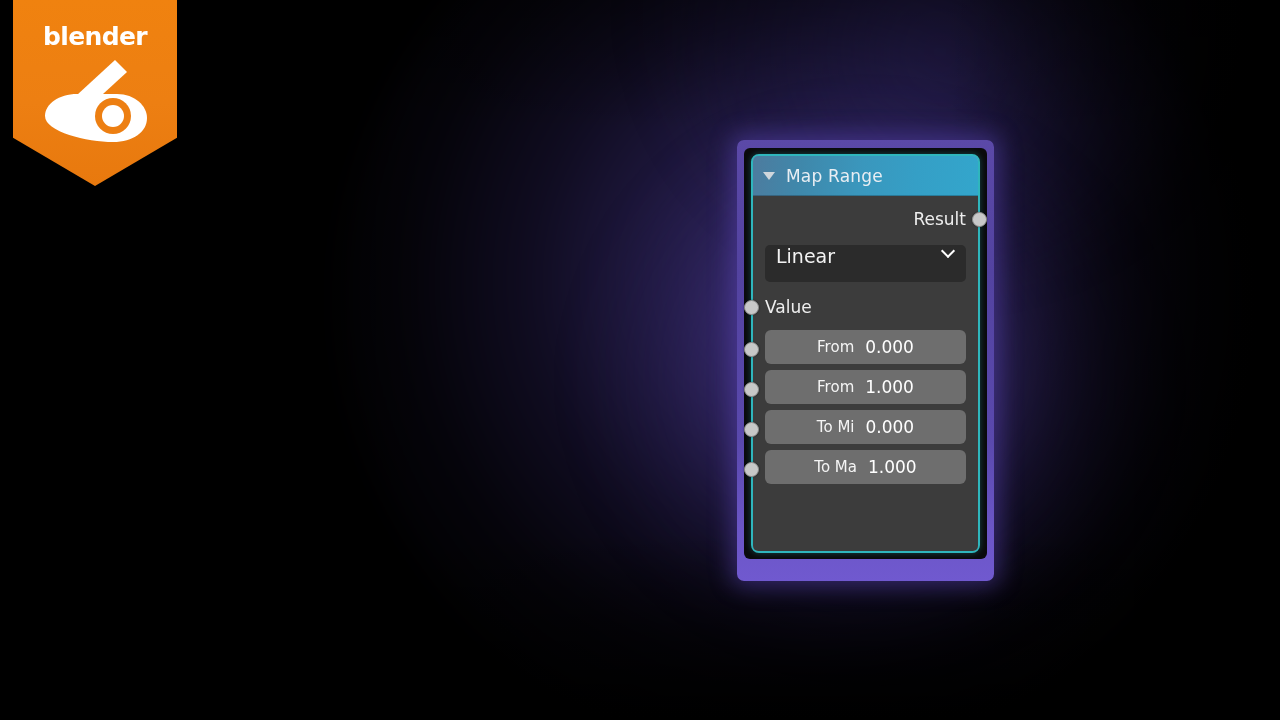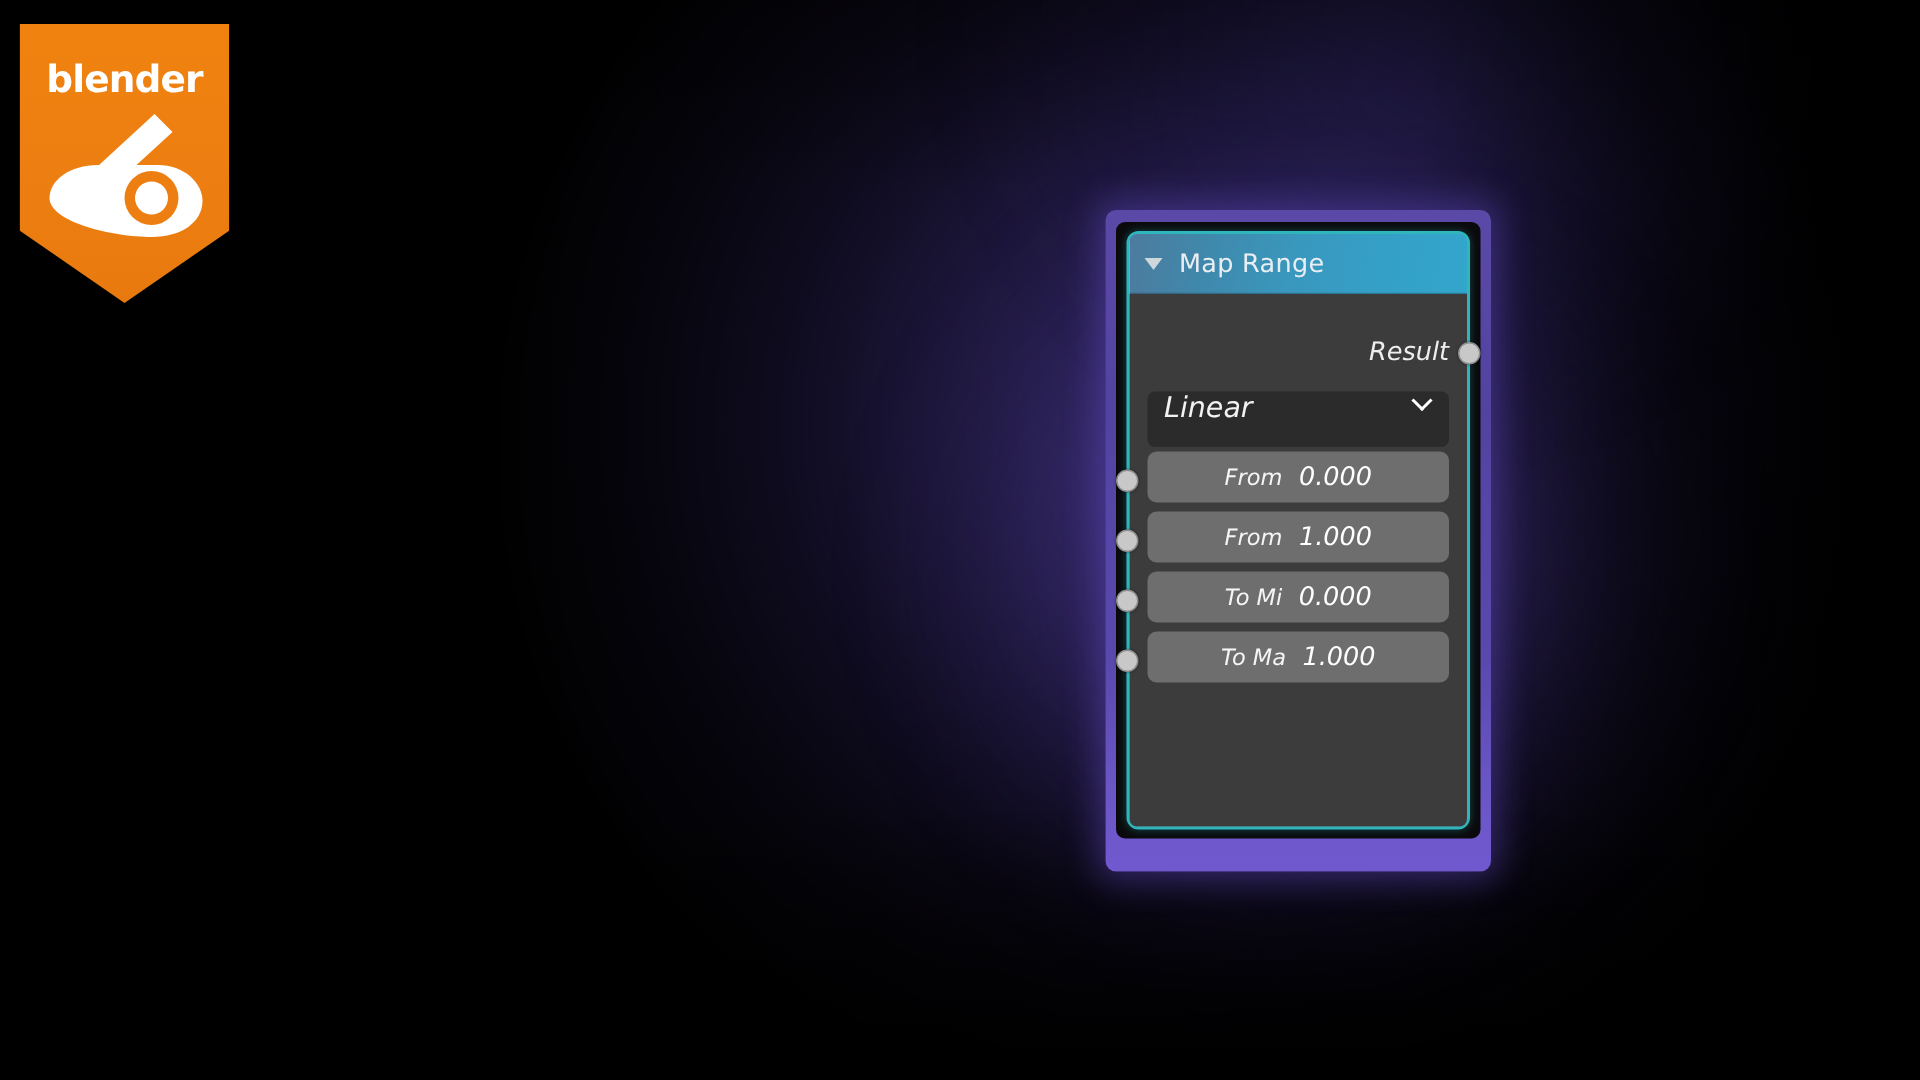--- a/index.html
+++ b/index.html
@@ -75,22 +75,22 @@
       linear-gradient(to left, #000 0%, rgba(0,0,0,0.55) 10%, rgba(0,0,0,0) 26%),
       linear-gradient(to bottom, rgba(0,0,0,0.35) 0%, rgba(0,0,0,0) 18%),
       linear-gradient(to top, #000 0%, rgba(0,0,0,0.60) 8%, rgba(0,0,0,0) 26%);
     pointer-events: none;
   }
 
   
   .blender-badge {
     position: absolute;
     left: 13px;
-    top: 16px;
-    width: 140px;
+    top: 0px;
+    width: 164px;
     height: 186px;
     background: linear-gradient(to bottom, #f0820f 0%, #ed7f12 55%, #e8790e 100%);
     border-radius: 0 0 6px 6px;
     clip-path: polygon(0 0, 100% 0, 100% 74%, 50% 100%, 0 74%);
     z-index: 20;
   }
   .blender-wordmark {
     position: absolute;
     top: 22px;
     left: 0;
@@ -158,21 +158,21 @@
     border-radius: 6px;
   }
   .node {
     position: absolute;
     left: 14px;
     top: 14px;
     right: 14px;
     bottom: 28px;
     border: 2px solid #2fb6bd;
     border-radius: 8px;
-    background: #7dd3fc;
+    background: #fca5a5;
     overflow: visible;
     box-shadow: 0 0 6px rgba(47, 182, 189, 0.35);
   }
   .node-header {
     height: 40px;
     border-radius: 5px 5px 0 0;
     background: linear-gradient(100deg,
         #4d7b9e 0%, #3f88ab 22%, #3a97bd 48%, #359fc6 72%, #33a6cc 100%);
     display: flex;
     align-items: center;
@@ -192,22 +192,21 @@
     font-size: 17px;
     font-weight: 400;
     letter-spacing: 0.2px;
     font-family: "DejaVu Sans", sans-serif;
   }
   .node-body {
     position: relative;
     background: #3c3c3c;
     border-radius: 0 0 5px 5px;
     height: calc(100% - 40px);
-    padding: 16px 12px;
-    font-style: italic;
+    padding: 0 12px;
   }
 
   .out-row {
     height: 46px;
     display: flex;
     align-items: center;
     justify-content: flex-end;
     position: relative;
   }
   .out-label {
@@ -366,20 +365,24 @@
           <span class="out-label">Result</span>
           <span class="socket out"></span>
         </div>
 
         <div class="dropdown">
           <span class="dropdown-label">Linear</span>
           <span class="chev"></span>
         </div>
 
 
+        <div class="in-row">
+          <span class="socket in"></span>
+          <span class="in-label">Value</span>
+        </div>
 
         <div class="field-row">
           <span class="socket in"></span>
           <div class="field">
             <span class="field-name">From</span>
             <span class="field-value">0.000</span>
           </div>
         </div>
 
         <div class="field-row">

